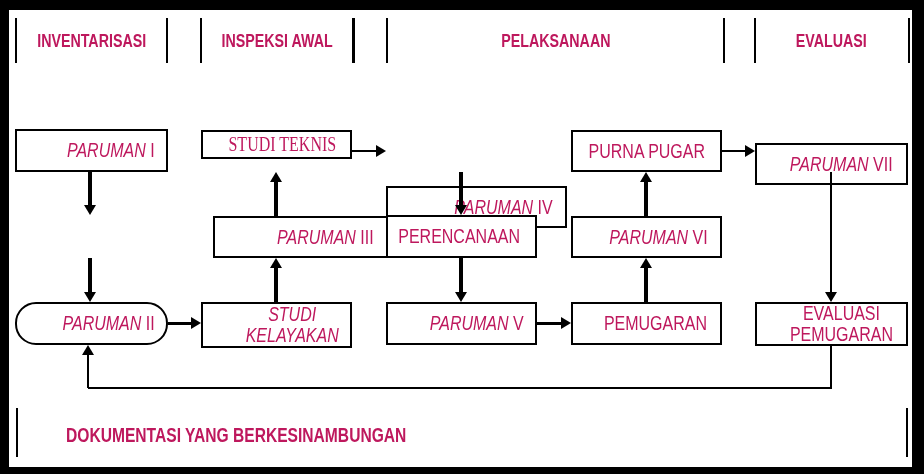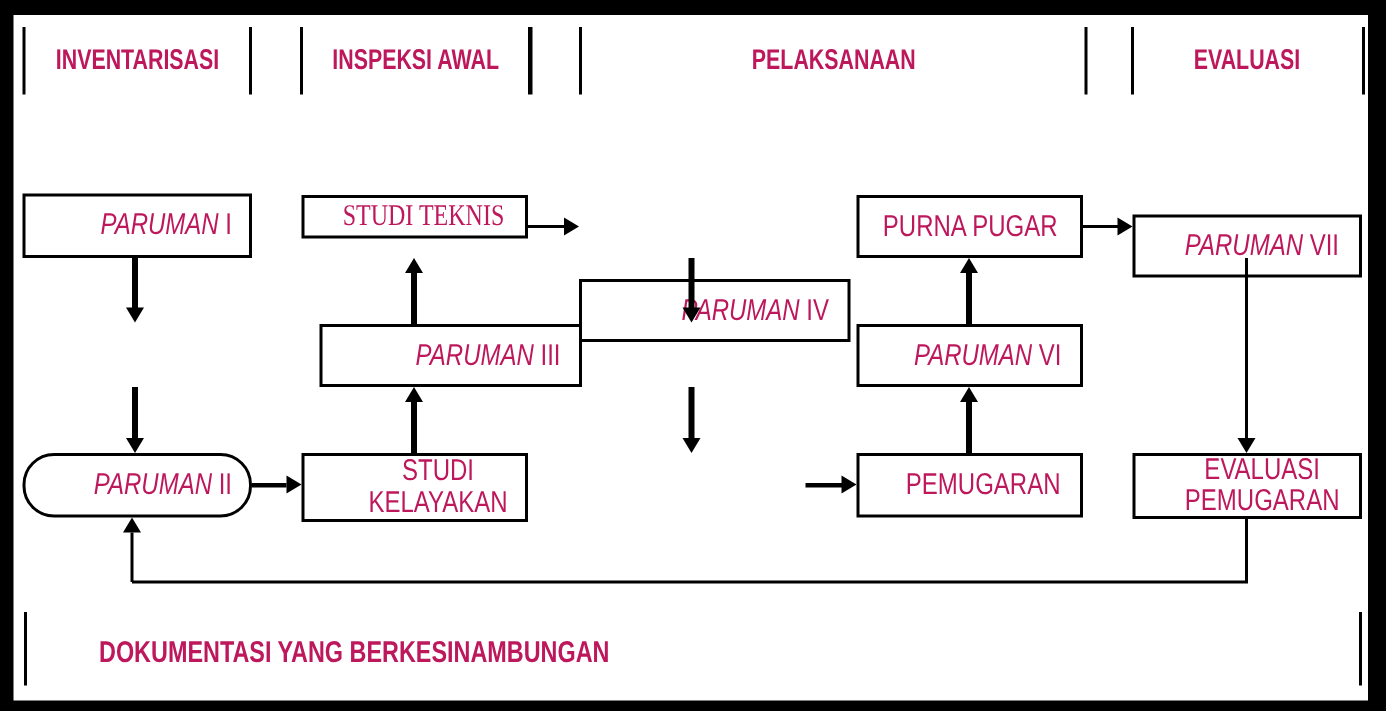--- a/index.html
+++ b/index.html
@@ -132,29 +132,35 @@
   <div class="box" style="left:15px;top:302px;width:153px;height:43px;border-radius:21px;">
     <span class="lbl"><span class="it">PARUMAN</span><span> II</span></span>
   </div>
 
   <div class="box" style="left:201px;top:130px;width:151px;height:29px;font-family:Liberation Serif, serif;">
     <span class="lbl">STUDI TEKNIS</span>
   </div>
   <div class="box" style="left:201px;top:216px;width:175px;height:42px;margin-left:12px;">
     <span class="lbl"><span class="it">PARUMAN</span><span> III</span></span>
   </div>
-  <div class="box" style="left:201px;top:302px;width:151px;height:46px;">
+  <div class="box" style="left:201px;top:302px;width:151px;height:46px;font-style:italic;">
     <span class="lbl">
         <span class="ln">STUDI</span>
         <span class="ln">KELAYAKAN</span>
       </span>
   </div>
 
   <div class="box" style="left:386px;top:138px;width:181px;height:42px;margin-top:48px;">
     <span class="lbl"><span class="it">PARUMAN</span><span> IV</span></span>
+  </div>
+  <div class="box" style="left:386px;top:215px;width:151px;height:43px;">
+    <span class="lbl">PERENCANAAN</span>
+  </div>
+  <div class="box" style="left:386px;top:302px;width:151px;height:43px;">
+    <span class="lbl"><span class="it">PARUMAN</span><span> V</span></span>
   </div>
 
   <div class="box" style="left:571px;top:216px;width:151px;height:42px;">
     <span class="lbl"><span class="it">PARUMAN</span><span> VI</span></span>
   </div>
   <div class="box" style="left:571px;top:130px;width:151px;height:42px;">
     <span class="lbl">PURNA PUGAR</span>
   </div>
   <div class="box" style="left:571px;top:302px;width:151px;height:43px;">
     <span class="lbl">PEMUGARAN</span>

